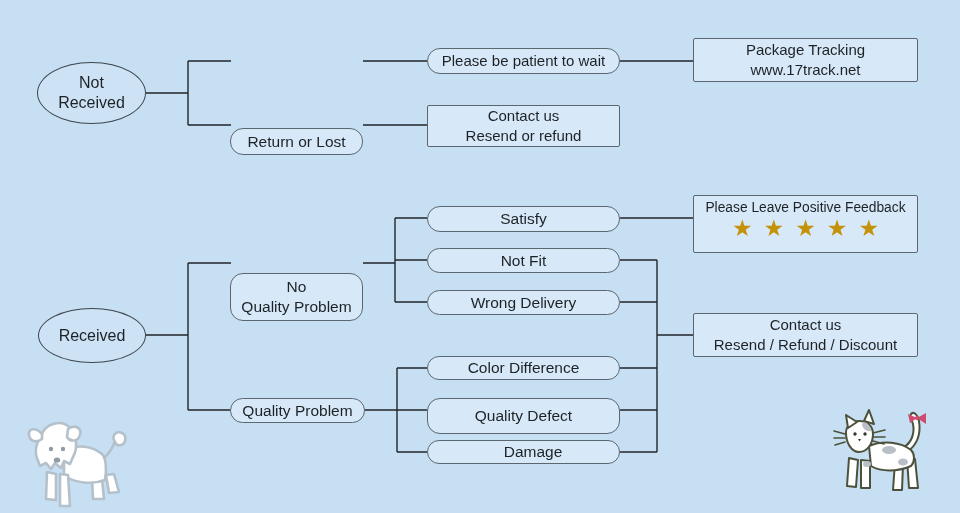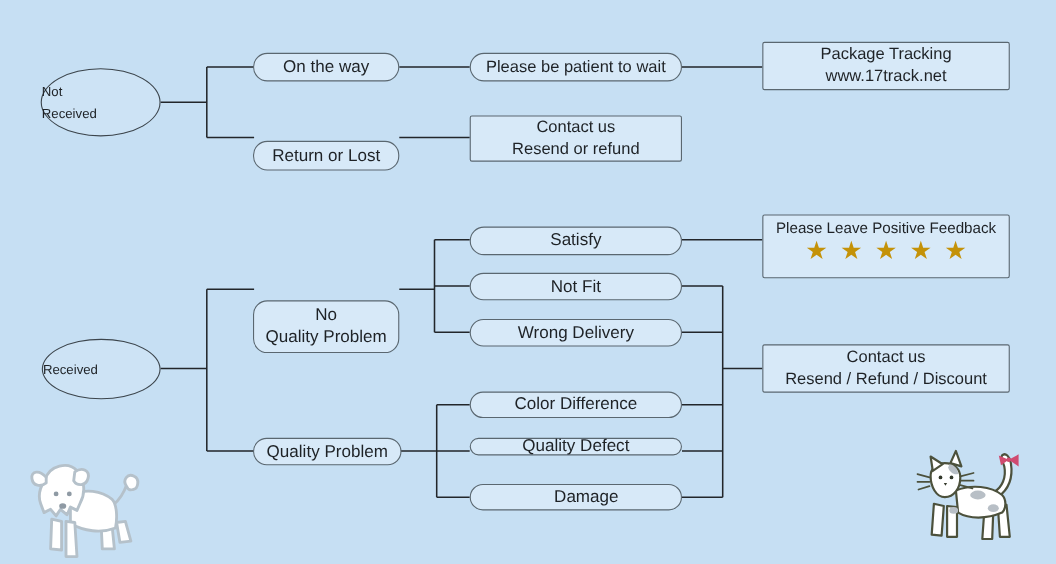--- a/index.html
+++ b/index.html
@@ -14,37 +14,37 @@
     position:absolute; box-sizing:border-box;
     background:#d7e9f8; border:1.4px solid #5a6770;
     display:flex; flex-direction:column; align-items:center; justify-content:center;
     text-align:center; font-size:15.5px; line-height:20px; white-space:nowrap;
   }
   .pill{border-radius:13px;}
   .big{border-radius:2px; font-size:15px;}
   .ellipse{
     position:absolute; box-sizing:border-box; border-radius:50%;
     background:#cde3f5; border:1.3px solid #3c454c;
-    display:flex; flex-direction:column; align-items:flex-start; justify-content:center;
-    text-align:center; font-size:12px; line-height:20px;
+    display:flex; flex-direction:column; align-items:center; justify-content:center;
+    text-align:center; font-size:16px; line-height:20px;
   }
   
   .n-ellipse-notrec{left:37px; top:62px; width:109px; height:62px;}
   .n-ellipse-received{left:38px; top:308px; width:108px; height:55px;}
   .n-ontheway{left:230px; top:48px; width:133px; height:26px;}
   .n-return{left:230px; top:128px; width:133px; height:27px;}
   .n-noqp{left:230px; top:241px; width:133px; height:48px;margin-top:32px;}
   .n-qp{left:230px; top:398px; width:135px; height:25px;}
   .n-patient{left:427px; top:48px; width:193px; height:26px; font-size:15px;}
   .n-contact1{left:427px; top:105px; width:193px; height:42px;}
   .n-satisfy{left:427px; top:206px; width:193px; height:26px;}
   .n-notfit{left:427px; top:248px; width:193px; height:25px;}
   .n-wrong{left:427px; top:290px; width:193px; height:25px;}
   .n-colordiff{left:427px; top:356px; width:193px; height:24px;}
-  .n-qdefect{left:427px; top:398px; width:193px; height:16px;}
+  .n-qdefect{left:427px; top:398px; width:193px; height:36px;}
   .n-damage{left:427px; top:440px; width:193px; height:24px;padding-left:19px;}
   .n-tracking{left:693px; top:38px; width:225px; height:44px;}
   .n-feedback{left:693px; top:195px; width:225px; height:58px; justify-content:flex-start; padding-top:3px;}
   .n-contact2{left:693px; top:313px; width:225px; height:44px;}
   .feedback-label{font-size:13.8px; line-height:17px;}
   .stars{
     font-size:23px; line-height:24px; color:#c49208;
     letter-spacing:11px; margin-left:11px; 
     font-family:"DejaVu Sans", sans-serif;
   }
@@ -70,23 +70,20 @@
 
   <div class="ellipse n-ellipse-notrec">
     <span>Not</span>
     <span>Received</span>
   </div>
 
   <div class="ellipse n-ellipse-received">
     <span>Received</span>
   </div>
 
-  <div class="node pill n-ontheway">
-    <span>On the way</span>
-  </div>
 
   <div class="node pill n-return">
     <span>Return or Lost</span>
   </div>
 
   <div class="node pill n-patient">
     <span>Please be patient to wait</span>
   </div>
 
   <div class="node big n-tracking">

